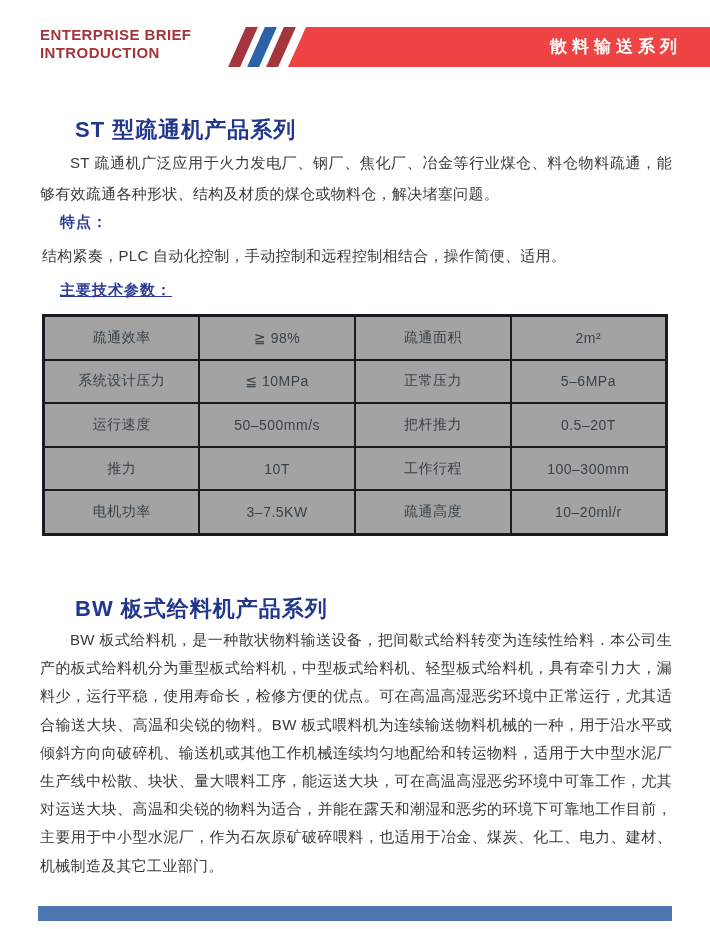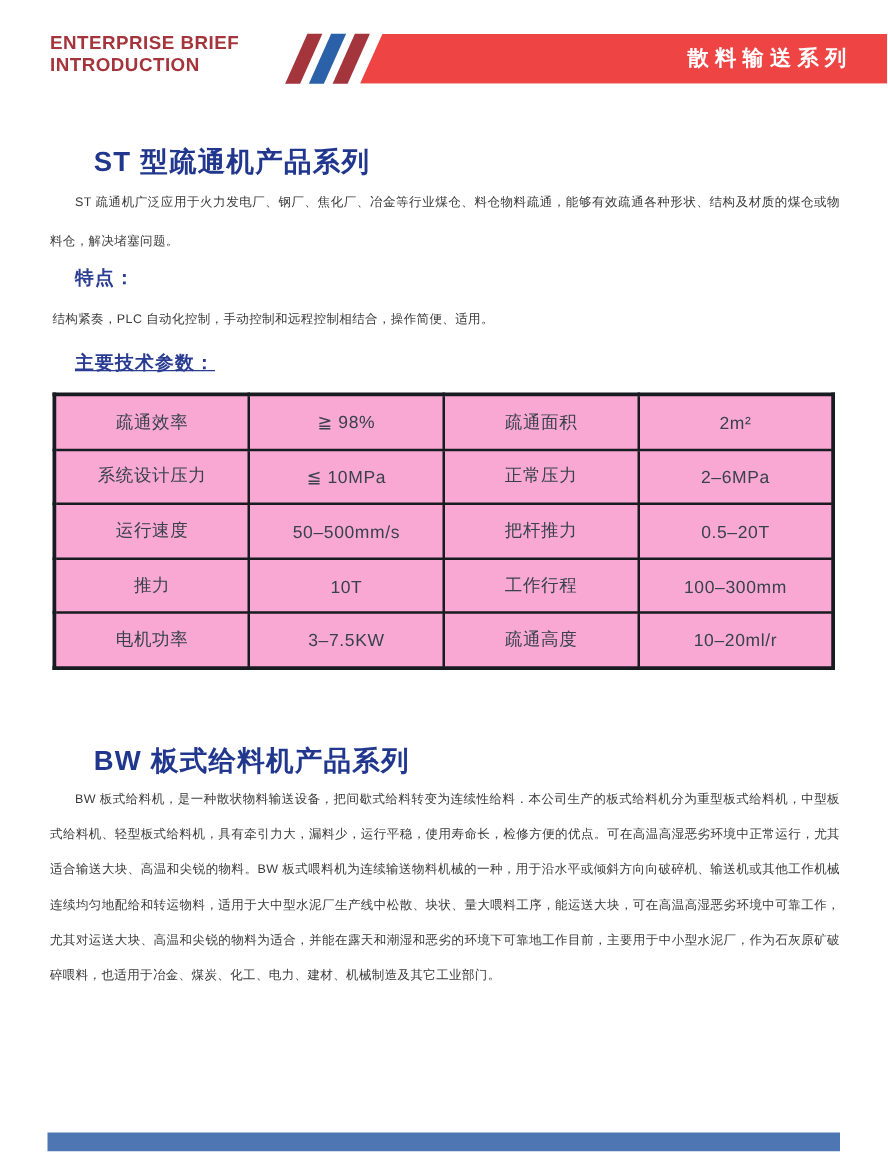--- a/index.html
+++ b/index.html
@@ -36,33 +36,33 @@
   .title-bw{top:580px;}
   .blue-label{
     position:absolute;left:60px;
     font-size:15px;font-weight:600;color:#2A3D92;letter-spacing:1px;
   }
   .features-label{top:213px;}
   .params-label{top:281px;text-decoration:underline;}
   
   .body-text{
     position:absolute;left:40px;right:38px;margin:0;
-    font-size:10px;color:#3a3a3a;text-align:justify;letter-spacing:.3px;
+    font-size:15px;color:#3a3a3a;text-align:justify;letter-spacing:.3px;
   }
   .intro{top:147px;line-height:31px;text-indent:2em;}
   .features-text{top:245px;left:42px;line-height:22px;}
   .bw-body{top:626px;line-height:28.2px;text-indent:2em;}
   
   .spec-table{
     position:absolute;top:314px;left:42px;width:626px;height:222px;
     border-collapse:collapse;table-layout:fixed;
     border:3px solid #181B20;
   }
   .spec-table td{
-    border:2px solid #181B20;background:#f9a8d4;
+    border:2px solid #181B20;background:#a3a3a3;
     text-align:center;vertical-align:middle;
     font-size:14px;color:#38424A;letter-spacing:.5px;
     height:37px;padding:0 4px;
   }
   
   .footer-bar{
     position:absolute;left:38px;top:906px;width:634px;height:15px;
     background:#4E76B2;
   }
 </style>
@@ -95,21 +95,21 @@
         <tr>
           <td>疏通效率</td>
           <td>≧ 98%</td>
           <td>疏通面积</td>
           <td>2m²</td>
         </tr>
         <tr>
           <td>系统设计压力</td>
           <td>≦ 10MPa</td>
           <td>正常压力</td>
-          <td>2–6MPa</td>
+          <td>5–6MPa</td>
         </tr>
         <tr>
           <td>运行速度</td>
           <td>50–500mm/s</td>
           <td>把杆推力</td>
           <td>0.5–20T</td>
         </tr>
         <tr>
           <td>推力</td>
           <td>10T</td>

